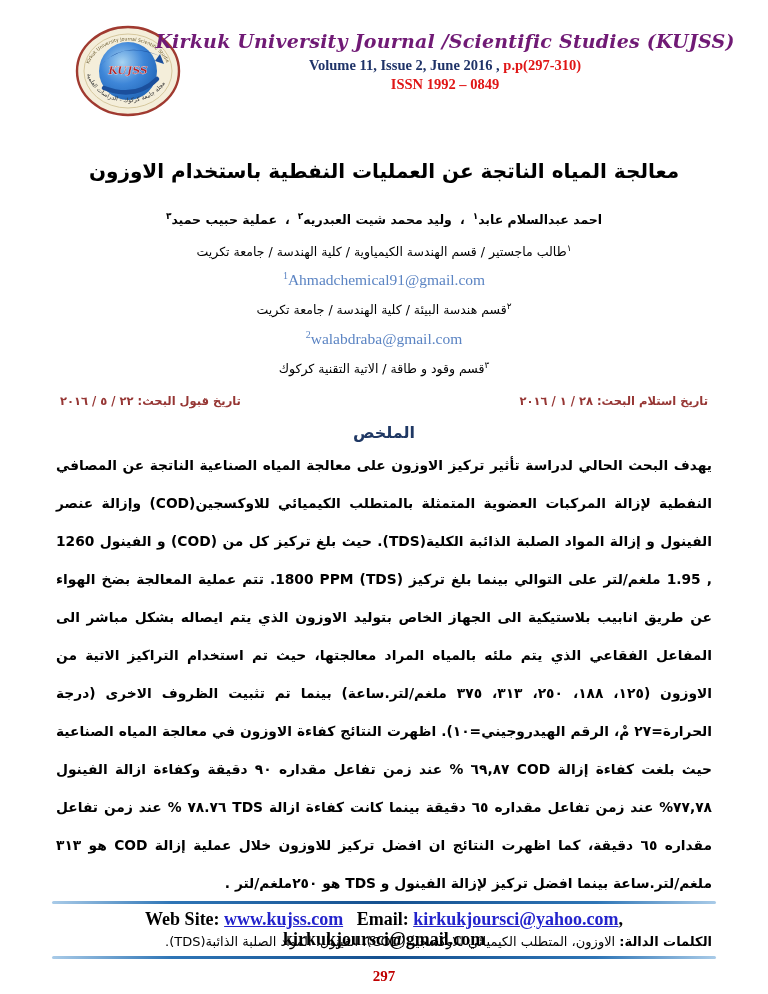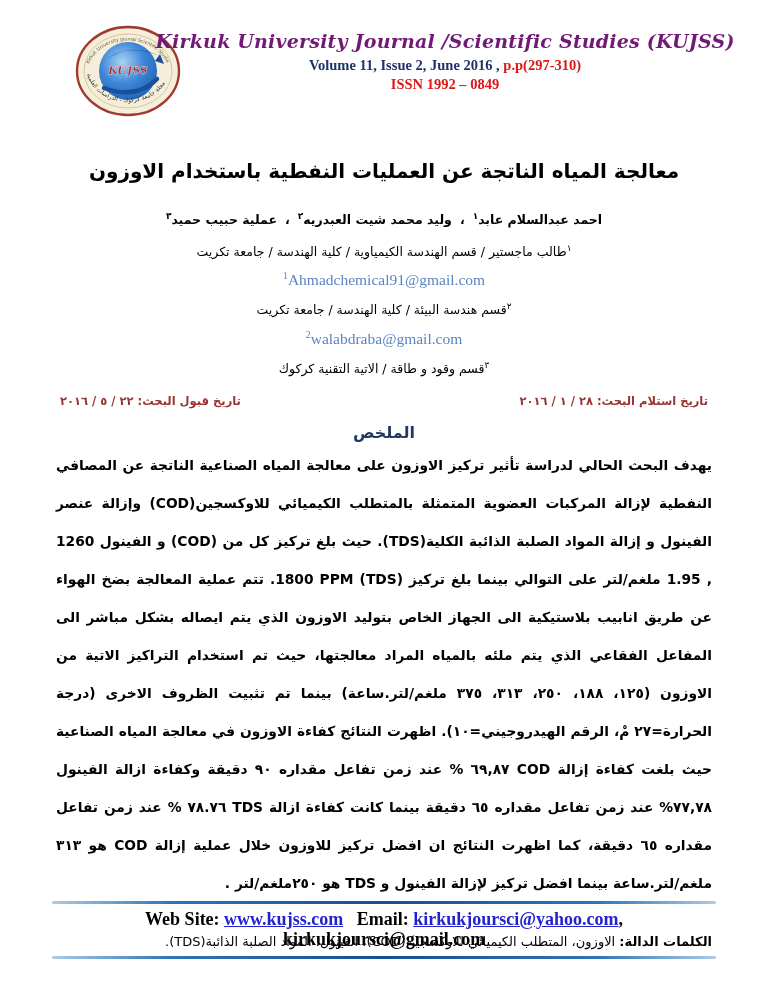--- a/index.html
+++ b/index.html
@@ -163,15 +163,16 @@
 
   <div class="footer">
     <div class="divider"></div>
     <div class="footer-line">
       <span>Web Site: </span><span class="footer-link">www.kujss.com</span><span>&nbsp;&nbsp;&nbsp;</span><span>Email: </span><span class="footer-link">kirkukjoursci@yahoo.com</span><span>,</span>
     </div>
     <div class="footer-line second">
       <span>kirkukjoursci@gmail.com</span>
     </div>
     <div class="divider bottom"></div>
+    <div class="page-number">297</div>
   </div>
 
 </div>
 
 </body></html>

